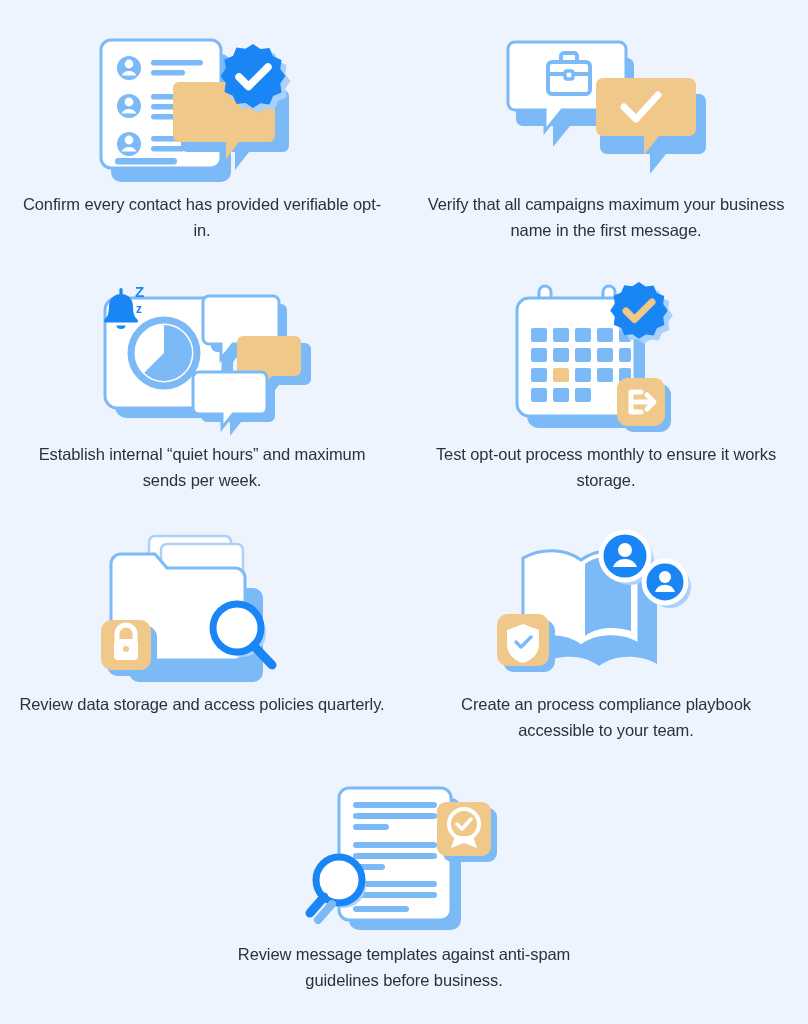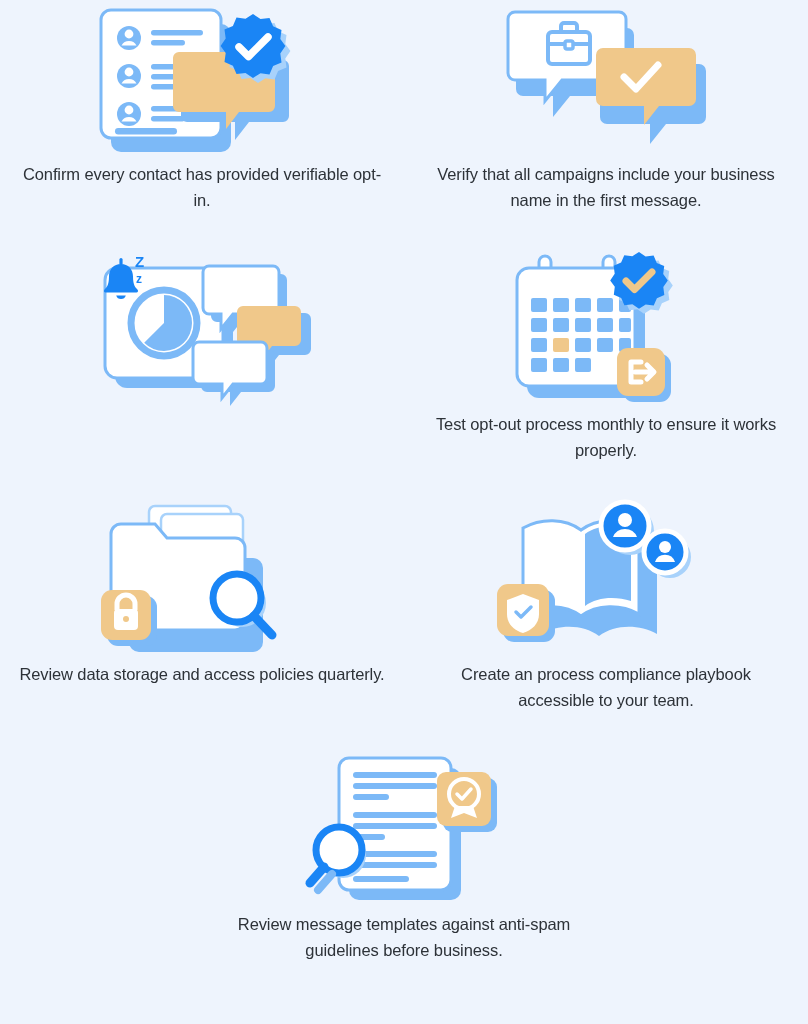--- a/index.html
+++ b/index.html
@@ -14,20 +14,21 @@
     overflow: hidden;
   }
   .board {
     width: 808px;
     height: 1024px;
     position: relative;
     background: #eef4fd;
     display: flex;
     flex-direction: column;
     align-items: center;
+    padding-top: 30px;
   }
   .grid {
     width: 808px;
     display: flex;
     flex-wrap: wrap;
   }
   .cell {
     width: 404px;
     height: 250px;
     display: flex;
@@ -120,21 +121,21 @@
             <path d="M57 44h42"></path>
           </g>
           <rect x="74" y="41" width="8" height="8" rx="2" fill="#ffffff" stroke="#7cb9f7" stroke-width="3.5"></rect>
 
           <path d="M112 56h92a7 7 0 0 1 7 7v46a7 7 0 0 1-7 7h-33l-16 20v-20h-43a7 7 0 0 1-7-7V63a7 7 0 0 1 7-7z" fill="#7cb9f7" transform="translate(4,8)"></path>
 
           <path d="M112 48h86a7 7 0 0 1 7 7v44a7 7 0 0 1-7 7h-30l-15 19v-19h-41a7 7 0 0 1-7-7V55a7 7 0 0 1 7-7z" fill="#f0c88a"></path>
           <path d="M133 77l12 12 22-24" fill="none" stroke="#ffffff" stroke-width="7" stroke-linecap="round" stroke-linejoin="round"></path>
         </svg>
       </div>
-      <div class="caption">Verify that all campaigns include your business name in the first message.</div>
+      <div class="caption">Verify that all campaigns maximum your business name in the first message.</div>
     </div>
 
     <div class="cell">
       <div class="art">
         <svg viewBox="0 0 230 155">
 
           <rect x="28" y="28" width="118" height="110" rx="12" fill="#7cb9f7"></rect>
 
           <rect x="18" y="18" width="118" height="110" rx="12" fill="#ffffff" stroke="#7cb9f7" stroke-width="3"></rect>
 
@@ -155,20 +156,21 @@
           <path d="M122 16h64a6 6 0 0 1 6 6v36a6 6 0 0 1-6 6h-40l-12 15V64h-12a6 6 0 0 1-6-6V22a6 6 0 0 1 6-6z" fill="#7cb9f7" transform="translate(8,8)"></path>
           <path d="M122 16h64a6 6 0 0 1 6 6v36a6 6 0 0 1-6 6h-40l-12 15V64h-12a6 6 0 0 1-6-6V22a6 6 0 0 1 6-6z" fill="#ffffff" stroke="#7cb9f7" stroke-width="3"></path>
 
           <path d="M156 56h56a6 6 0 0 1 6 6v30a6 6 0 0 1-6 6h-26l-11 14V98h-19a6 6 0 0 1-6-6V62a6 6 0 0 1 6-6z" fill="#7cb9f7" transform="translate(6,7)"></path>
           <path d="M156 56h52a6 6 0 0 1 6 6v28a6 6 0 0 1-6 6h-23l-10 13V96h-19a6 6 0 0 1-6-6V62a6 6 0 0 1 6-6z" fill="#f0c88a"></path>
 
           <path d="M112 92h62a6 6 0 0 1 6 6v30a6 6 0 0 1-6 6h-28l-11 14v-14h-23a6 6 0 0 1-6-6V98a6 6 0 0 1 6-6z" fill="#7cb9f7" transform="translate(8,8)"></path>
           <path d="M112 92h62a6 6 0 0 1 6 6v30a6 6 0 0 1-6 6h-28l-11 14v-14h-23a6 6 0 0 1-6-6V98a6 6 0 0 1 6-6z" fill="#ffffff" stroke="#7cb9f7" stroke-width="3"></path>
         </svg>
       </div>
+      <div class="caption">Establish internal “quiet hours” and maximum sends per week.</div>
     </div>
 
     <div class="cell">
       <div class="art">
         <svg viewBox="0 0 230 155">
 
           <rect x="36" y="30" width="118" height="118" rx="12" fill="#7cb9f7"></rect>
 
           <rect x="48" y="6" width="12" height="22" rx="6" fill="#ffffff" stroke="#7cb9f7" stroke-width="3"></rect>
           <rect x="112" y="6" width="12" height="22" rx="6" fill="#ffffff" stroke="#7cb9f7" stroke-width="3"></rect>
@@ -207,21 +209,21 @@
           </g>
 
           <g>
             <rect x="126" y="98" width="48" height="48" rx="11" fill="#7cb9f7" transform="translate(6,6)"></rect>
             <rect x="126" y="98" width="48" height="48" rx="11" fill="#f0c88a"></rect>
             <path d="M140 112h10M140 132h10M140 112v20" fill="none" stroke="#ffffff" stroke-width="5" stroke-linecap="round"></path>
             <path d="M144 122h18m-6-7l7 7-7 7" fill="none" stroke="#ffffff" stroke-width="5" stroke-linecap="round" stroke-linejoin="round"></path>
           </g>
         </svg>
       </div>
-      <div class="caption">Test opt-out process monthly to ensure it works properly.</div>
+      <div class="caption">Test opt-out process monthly to ensure it works storage.</div>
     </div>
 
     <div class="cell">
       <div class="art">
         <svg viewBox="0 0 230 155">
 
           <rect x="62" y="6" width="82" height="42" rx="6" fill="#ffffff" stroke="#a8d2fb" stroke-width="2.5"></rect>
           <rect x="74" y="14" width="82" height="36" rx="6" fill="#ffffff" stroke="#a8d2fb" stroke-width="2.5"></rect>
 
           <path d="M42 34h34l12 14h68a10 10 0 0 1 10 10v74a10 10 0 0 1-10 10H42a10 10 0 0 1-10-10V44a10 10 0 0 1 10-10z" fill="#7cb9f7" transform="translate(10,10)"></path>

